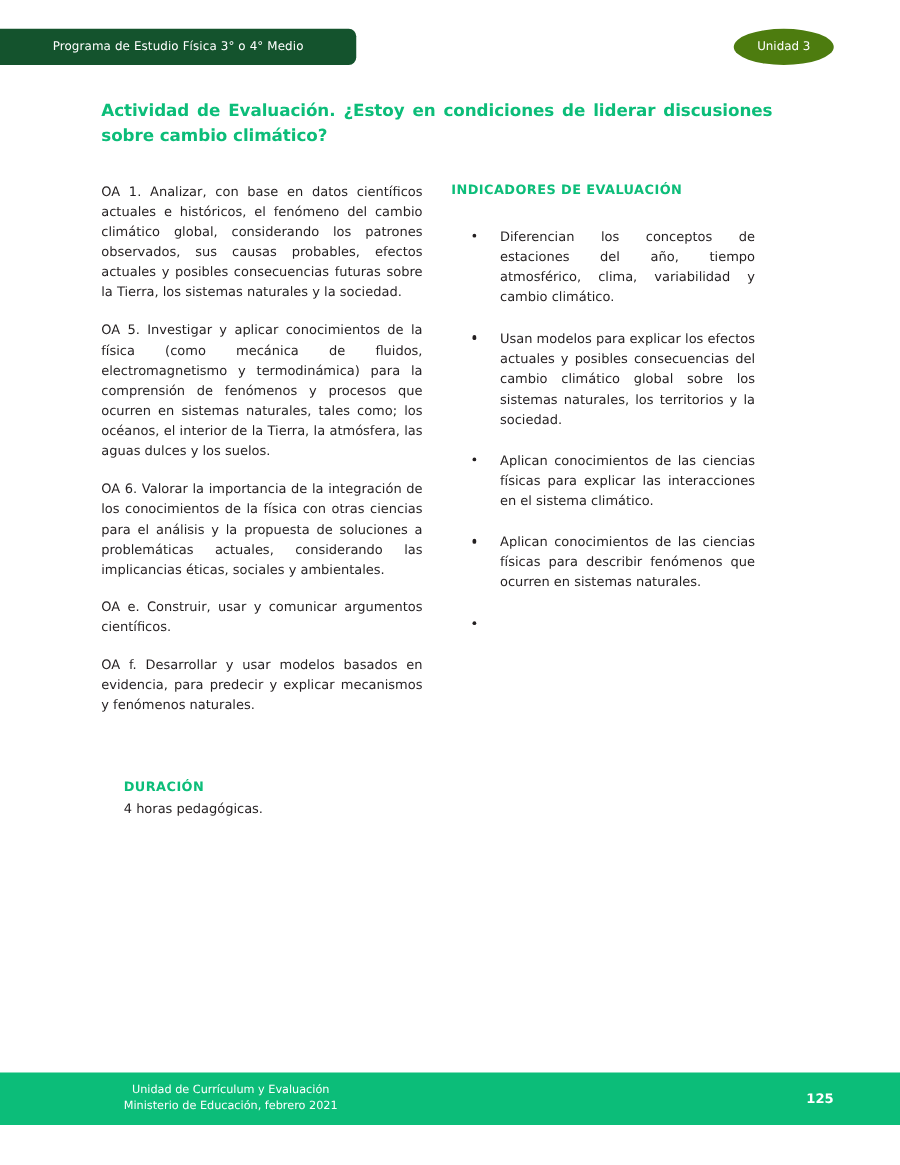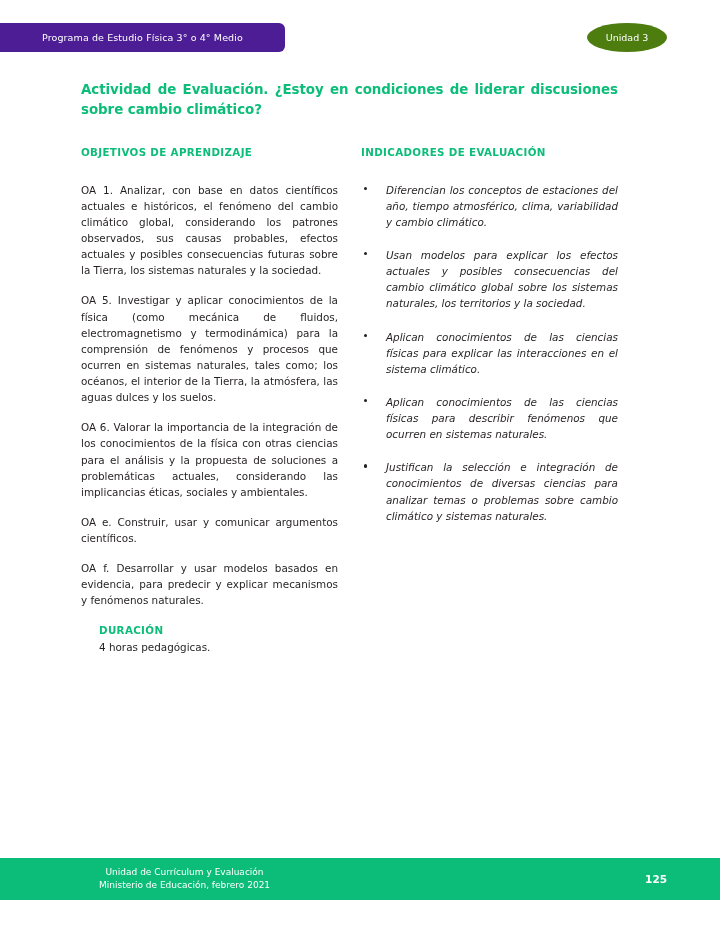--- a/index.html
+++ b/index.html
@@ -16,21 +16,21 @@
     overflow: hidden;
   }
 
   
   .top-banner {
     position: absolute;
     left: 0;
     top: 23px;
     width: 285px;
     height: 29px;
-    background: #4c1d95;
+    background: #14532d;
     border-top-right-radius: 6px;
     border-bottom-right-radius: 6px;
     display: flex;
     align-items: center;
     justify-content: center;
   }
   .top-banner-text {
     color: #ffffff;
     font-size: 9.5px;
     letter-spacing: 0.1px;
@@ -105,23 +105,22 @@
     text-align: justify;
     margin: 0 0 14px 0;
     color: #231f20;
   }
   .oa-item:last-child {
     margin-bottom: 0;
   }
 
   .ind-list {
     list-style: none;
-    margin: 0;
+    margin: 14px;
     padding: 0;
-    font-style: italic;
   }
   .ind-item {
     position: relative;
     padding-left: 25px;
     font-size: 10.4px;
     line-height: 1.55;
     text-align: justify;
     margin-bottom: 17px;
     color: #231f20;
   }
@@ -201,21 +200,20 @@
   <span class="unit-badge-text">Unidad 3</span>
 </div>
 
 <div class="page-body">
 
   <h1 class="activity-title">Actividad de Evaluación. ¿Estoy en condiciones de liderar discusiones sobre cambio climático?</h1>
 
   <div class="columns">
 
     <div class="col-left">
-      <h2 class="col-heading">OBJETIVOS DE APRENDIZAJE</h2>
       <p class="oa-item">OA 1. Analizar, con base en datos científicos actuales e históricos, el fenómeno del cambio climático global, considerando los patrones observados, sus causas probables, efectos actuales y posibles consecuencias futuras sobre la Tierra, los sistemas naturales y la sociedad.</p>
       <p class="oa-item">OA 5. Investigar y aplicar conocimientos de la física (como mecánica de fluidos, electromagnetismo y termodinámica) para la comprensión de fenómenos y procesos que ocurren en sistemas naturales, tales como; los océanos, el interior de la Tierra, la atmósfera, las aguas dulces y los suelos.</p>
       <p class="oa-item">OA 6. Valorar la importancia de la integración de los conocimientos de la física con otras ciencias para el análisis y la propuesta de soluciones a problemáticas actuales, considerando las implicancias éticas, sociales y ambientales.</p>
       <p class="oa-item">OA e. Construir, usar y comunicar argumentos científicos.</p>
       <p class="oa-item">OA f. Desarrollar y usar modelos basados en evidencia, para predecir y explicar mecanismos y fenómenos naturales.</p>
     </div>
 
     <div class="col-spacer"></div>
 
     <div class="col-right">
@@ -232,21 +230,20 @@
         <li class="ind-item">
           <span class="ind-bullet"></span>
           <span>Aplican conocimientos de las ciencias físicas para explicar las interacciones en el sistema climático.</span>
         </li>
         <li class="ind-item">
           <span class="ind-bullet"></span>
           <span>Aplican conocimientos de las ciencias físicas para describir fenómenos que ocurren en sistemas naturales.</span>
         </li>
         <li class="ind-item">
           <span class="ind-bullet"></span>
-          <span>Justifican la selección e integración de conocimientos de diversas ciencias para analizar temas o problemas sobre cambio climático y sistemas naturales.</span>
         </li>
       </ul>
     </div>
 
   </div>
 </div>
 
 <div class="duration-block">
   <h2 class="duration-heading">DURACIÓN</h2>
   <p class="duration-value">4 horas pedagógicas.</p>

